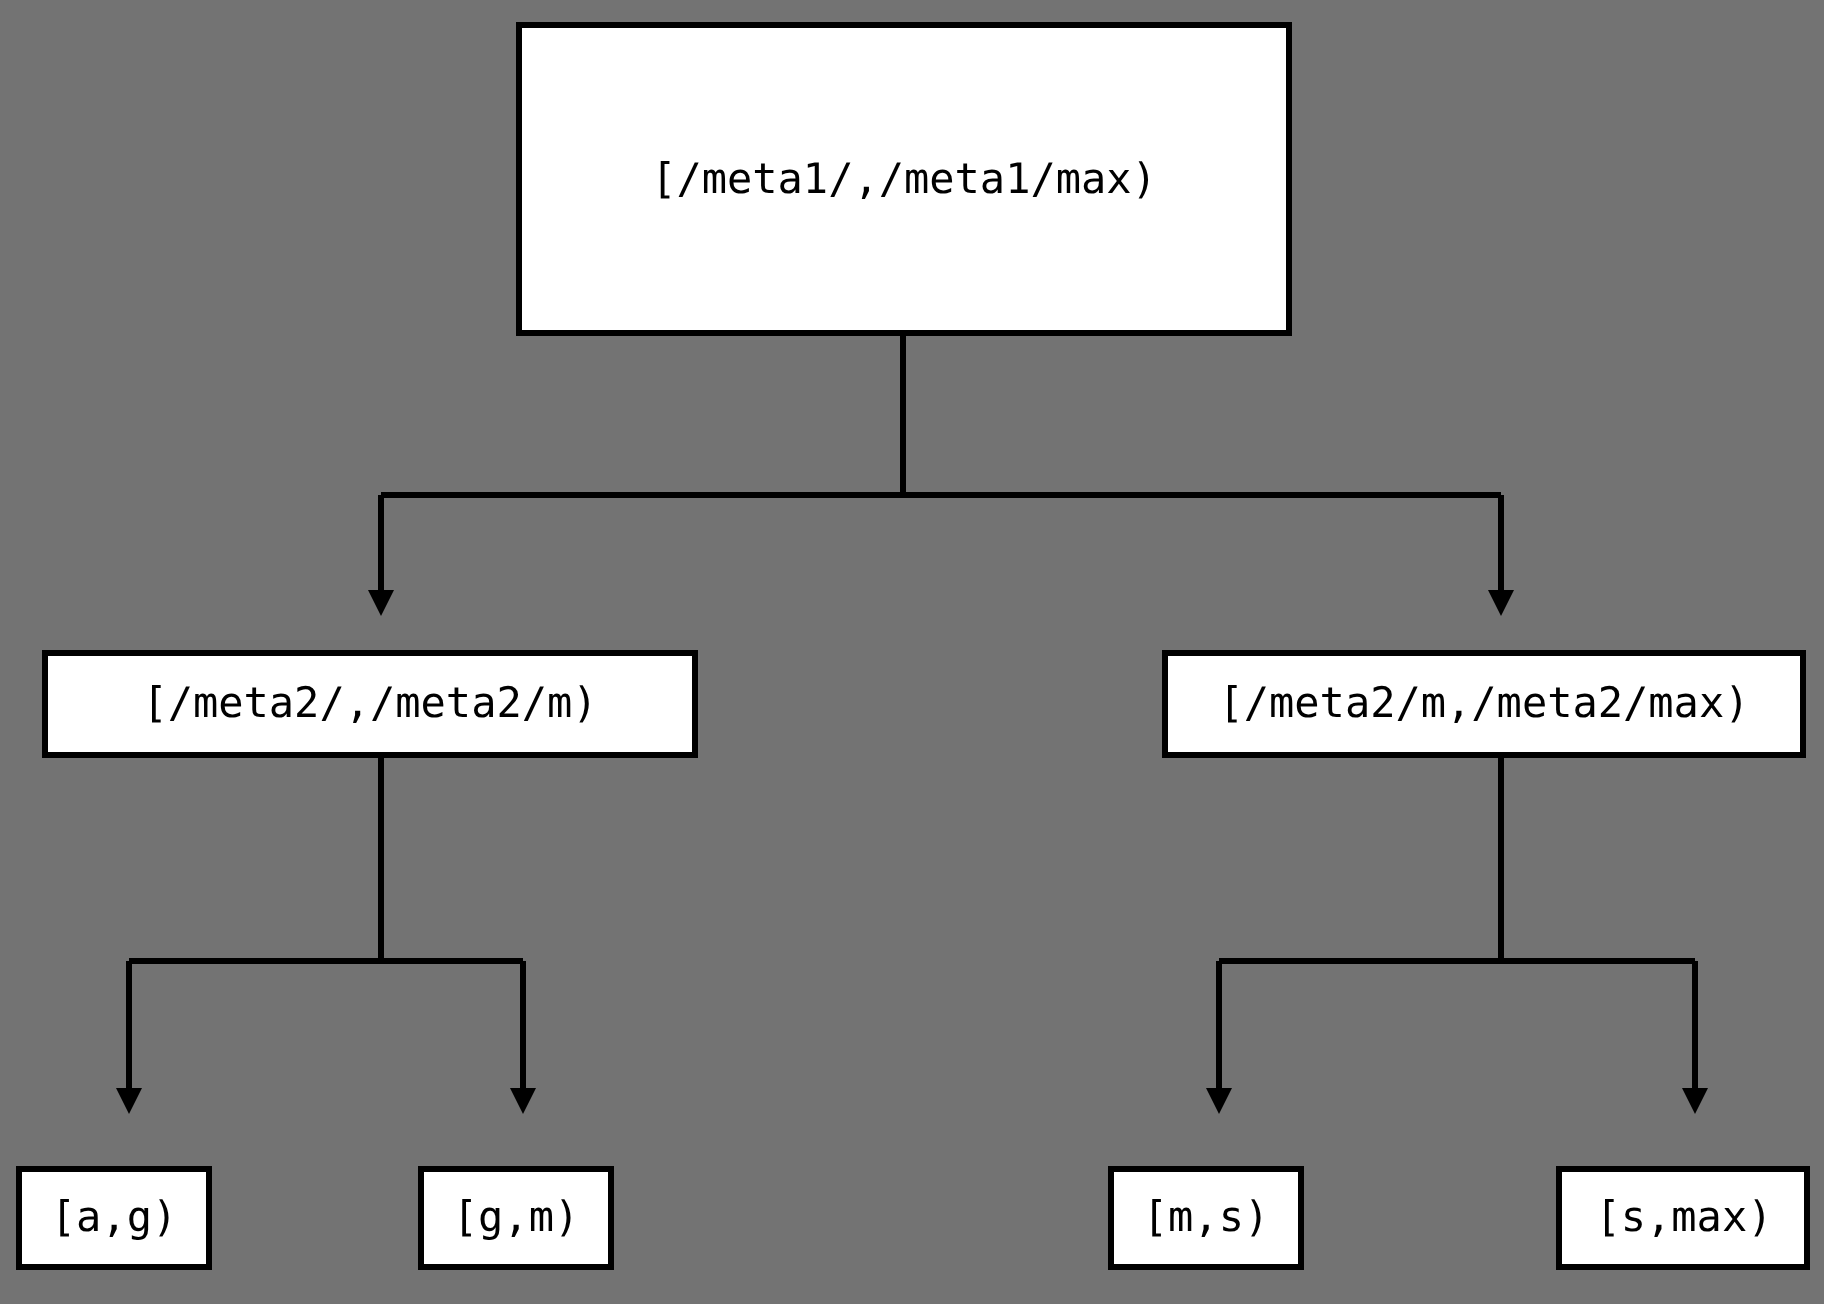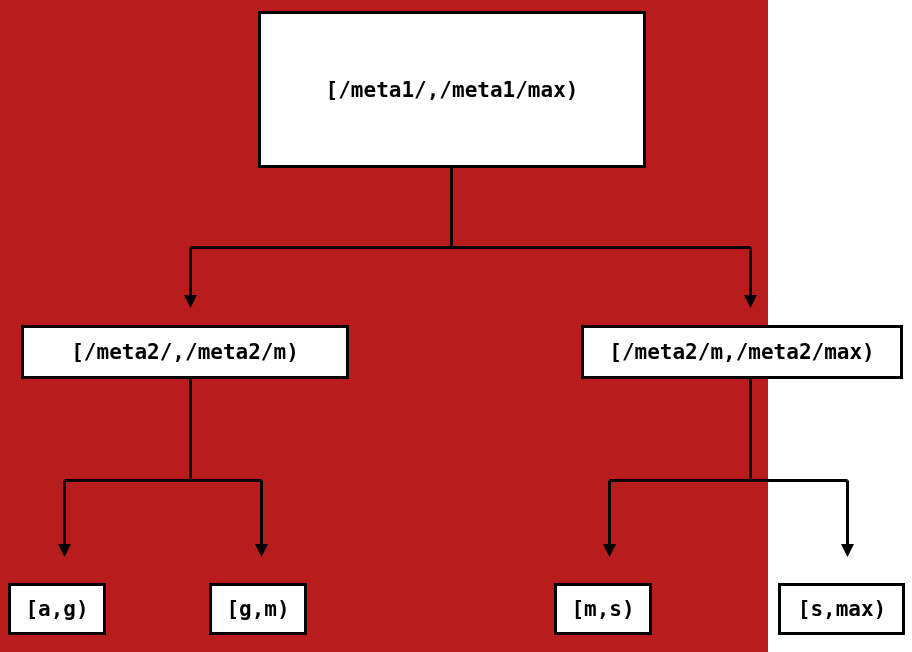--- a/index.html
+++ b/index.html
@@ -8,24 +8,23 @@
     background: #ffffff;
   }
   body {
     width: 912px;
     height: 652px;
     font-family: "DejaVu Sans Mono", "Liberation Mono", monospace;
     overflow: hidden;
   }
   #diagram-root {
     position: relative;
-    width: 768px;
+    width: 912px;
     height: 652px;
-    background: #b91c1c;
-    font-weight: bold;
+    background: #737373;
   }
   svg.tree-canvas {
     position: absolute;
     top: 0;
     left: 0;
     width: 912px;
     height: 652px;
     display: block;
   }
   .node-box {

